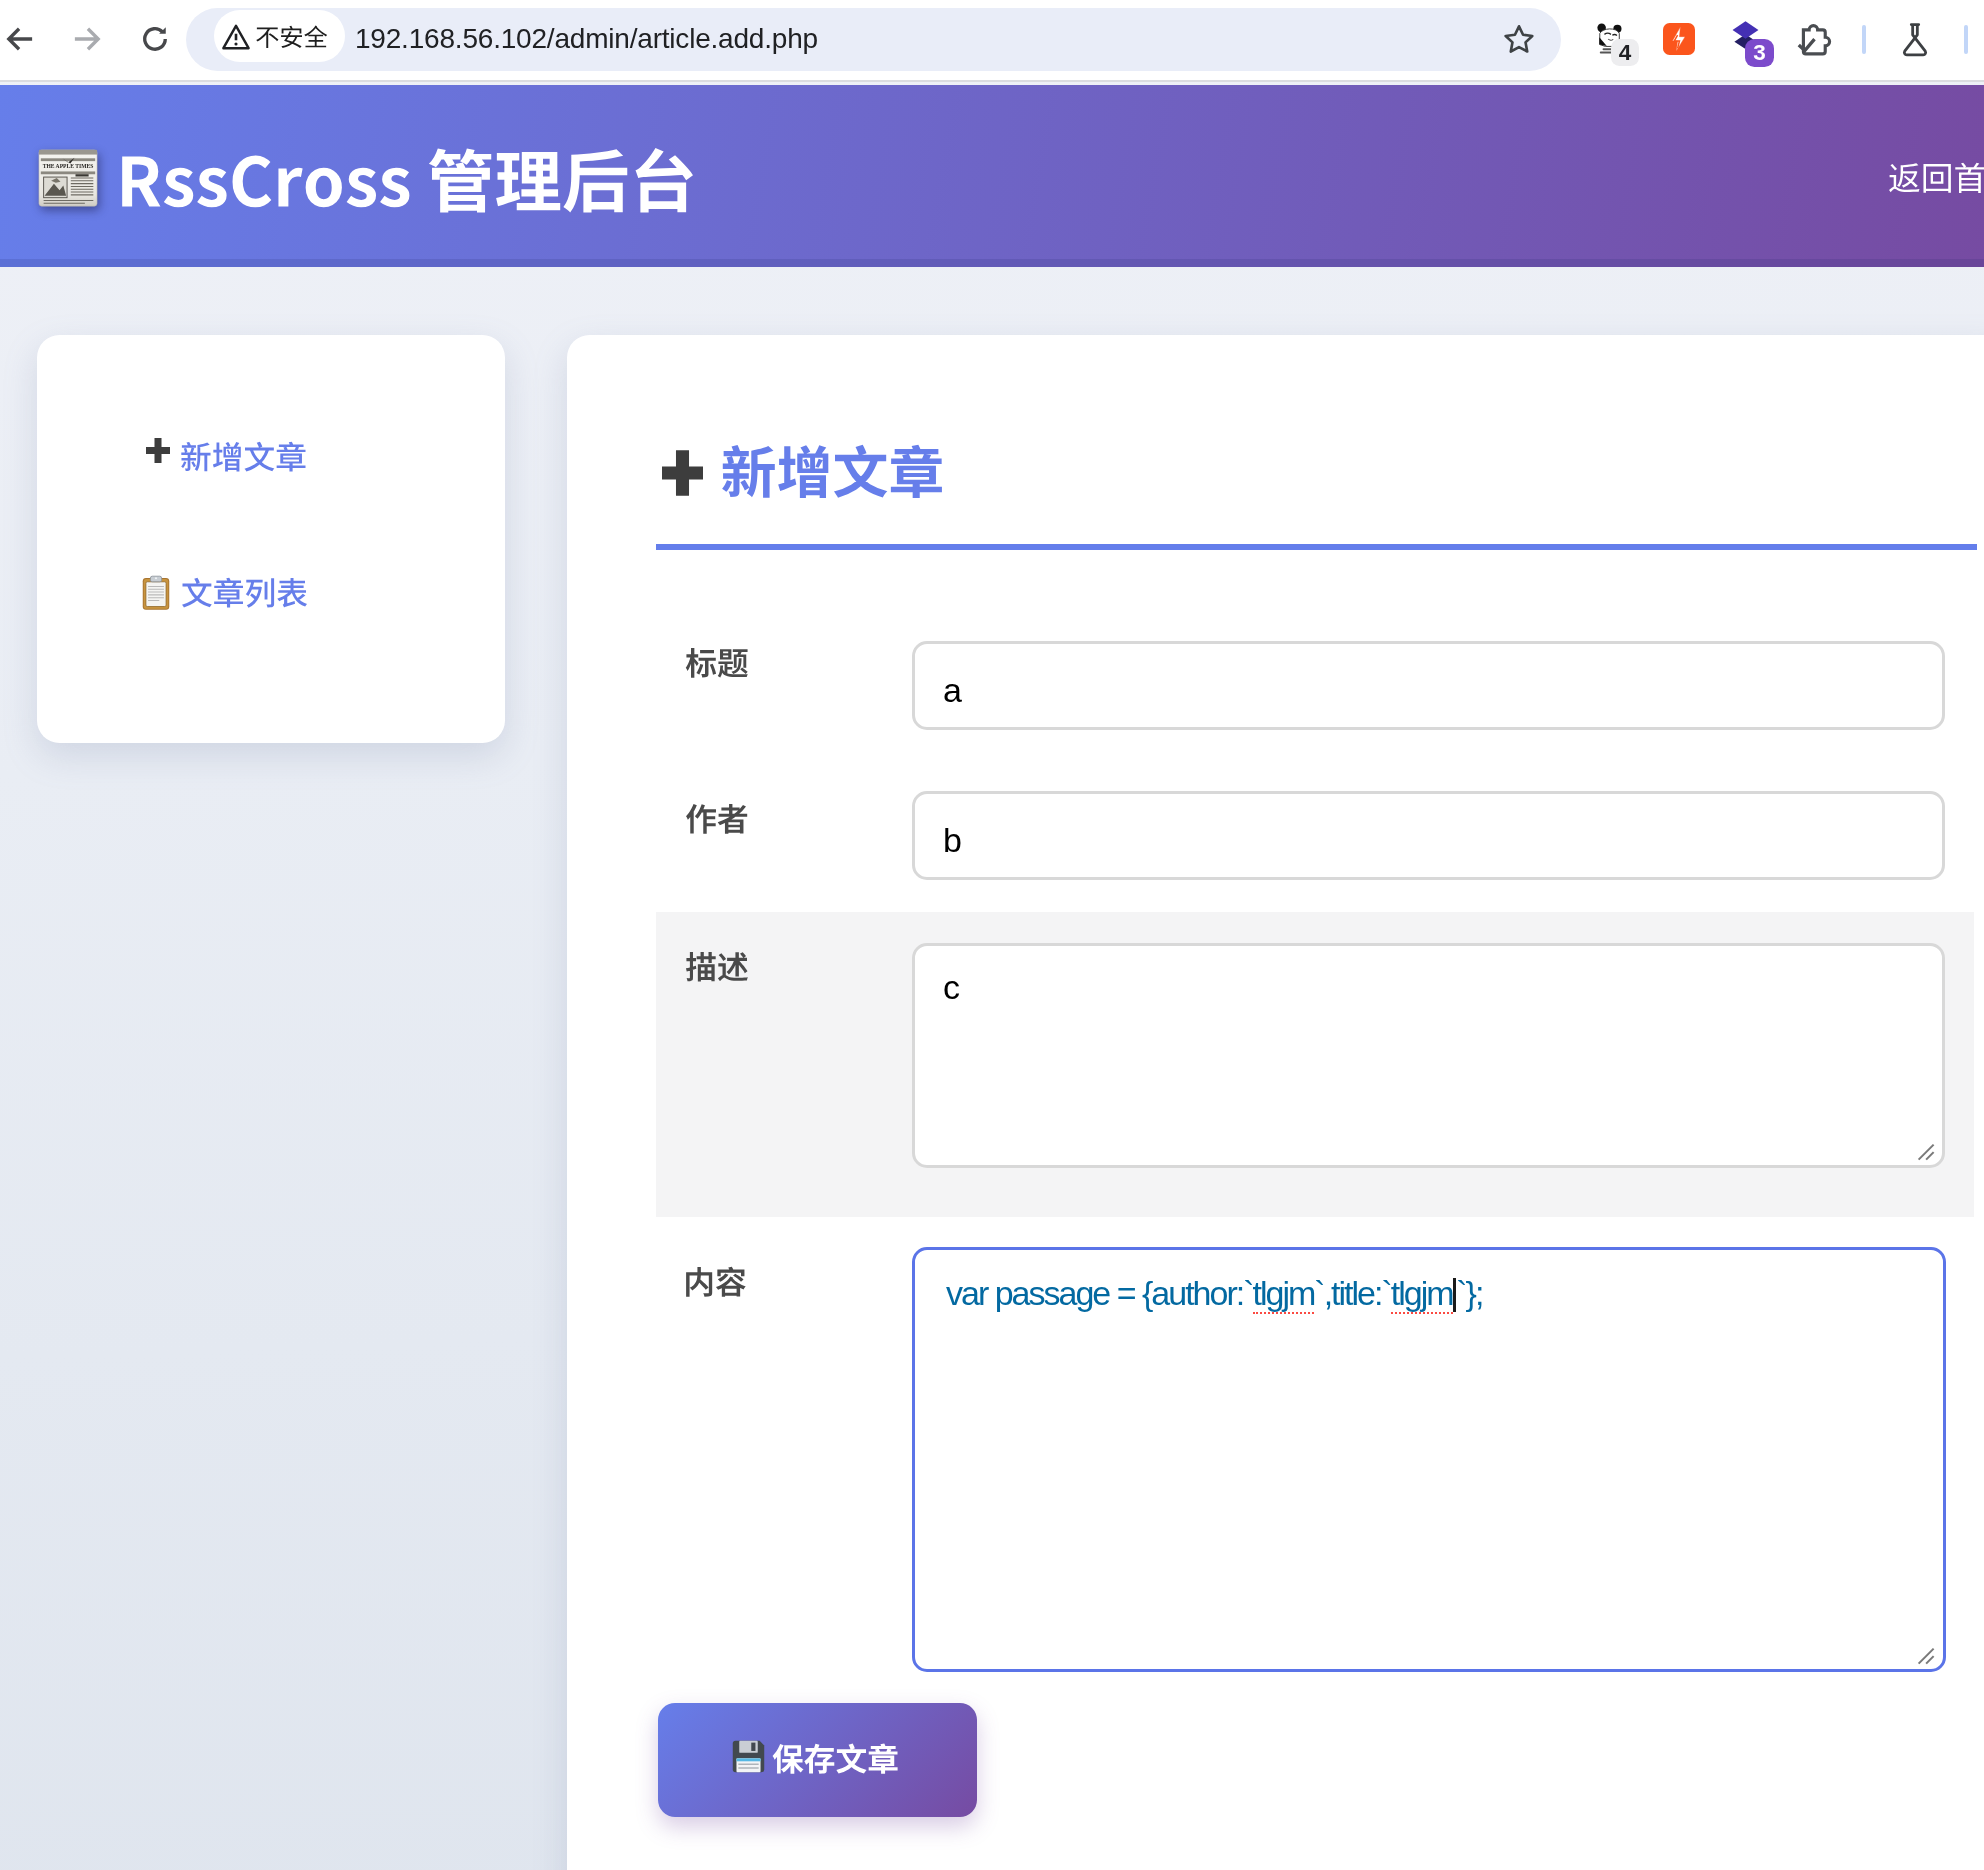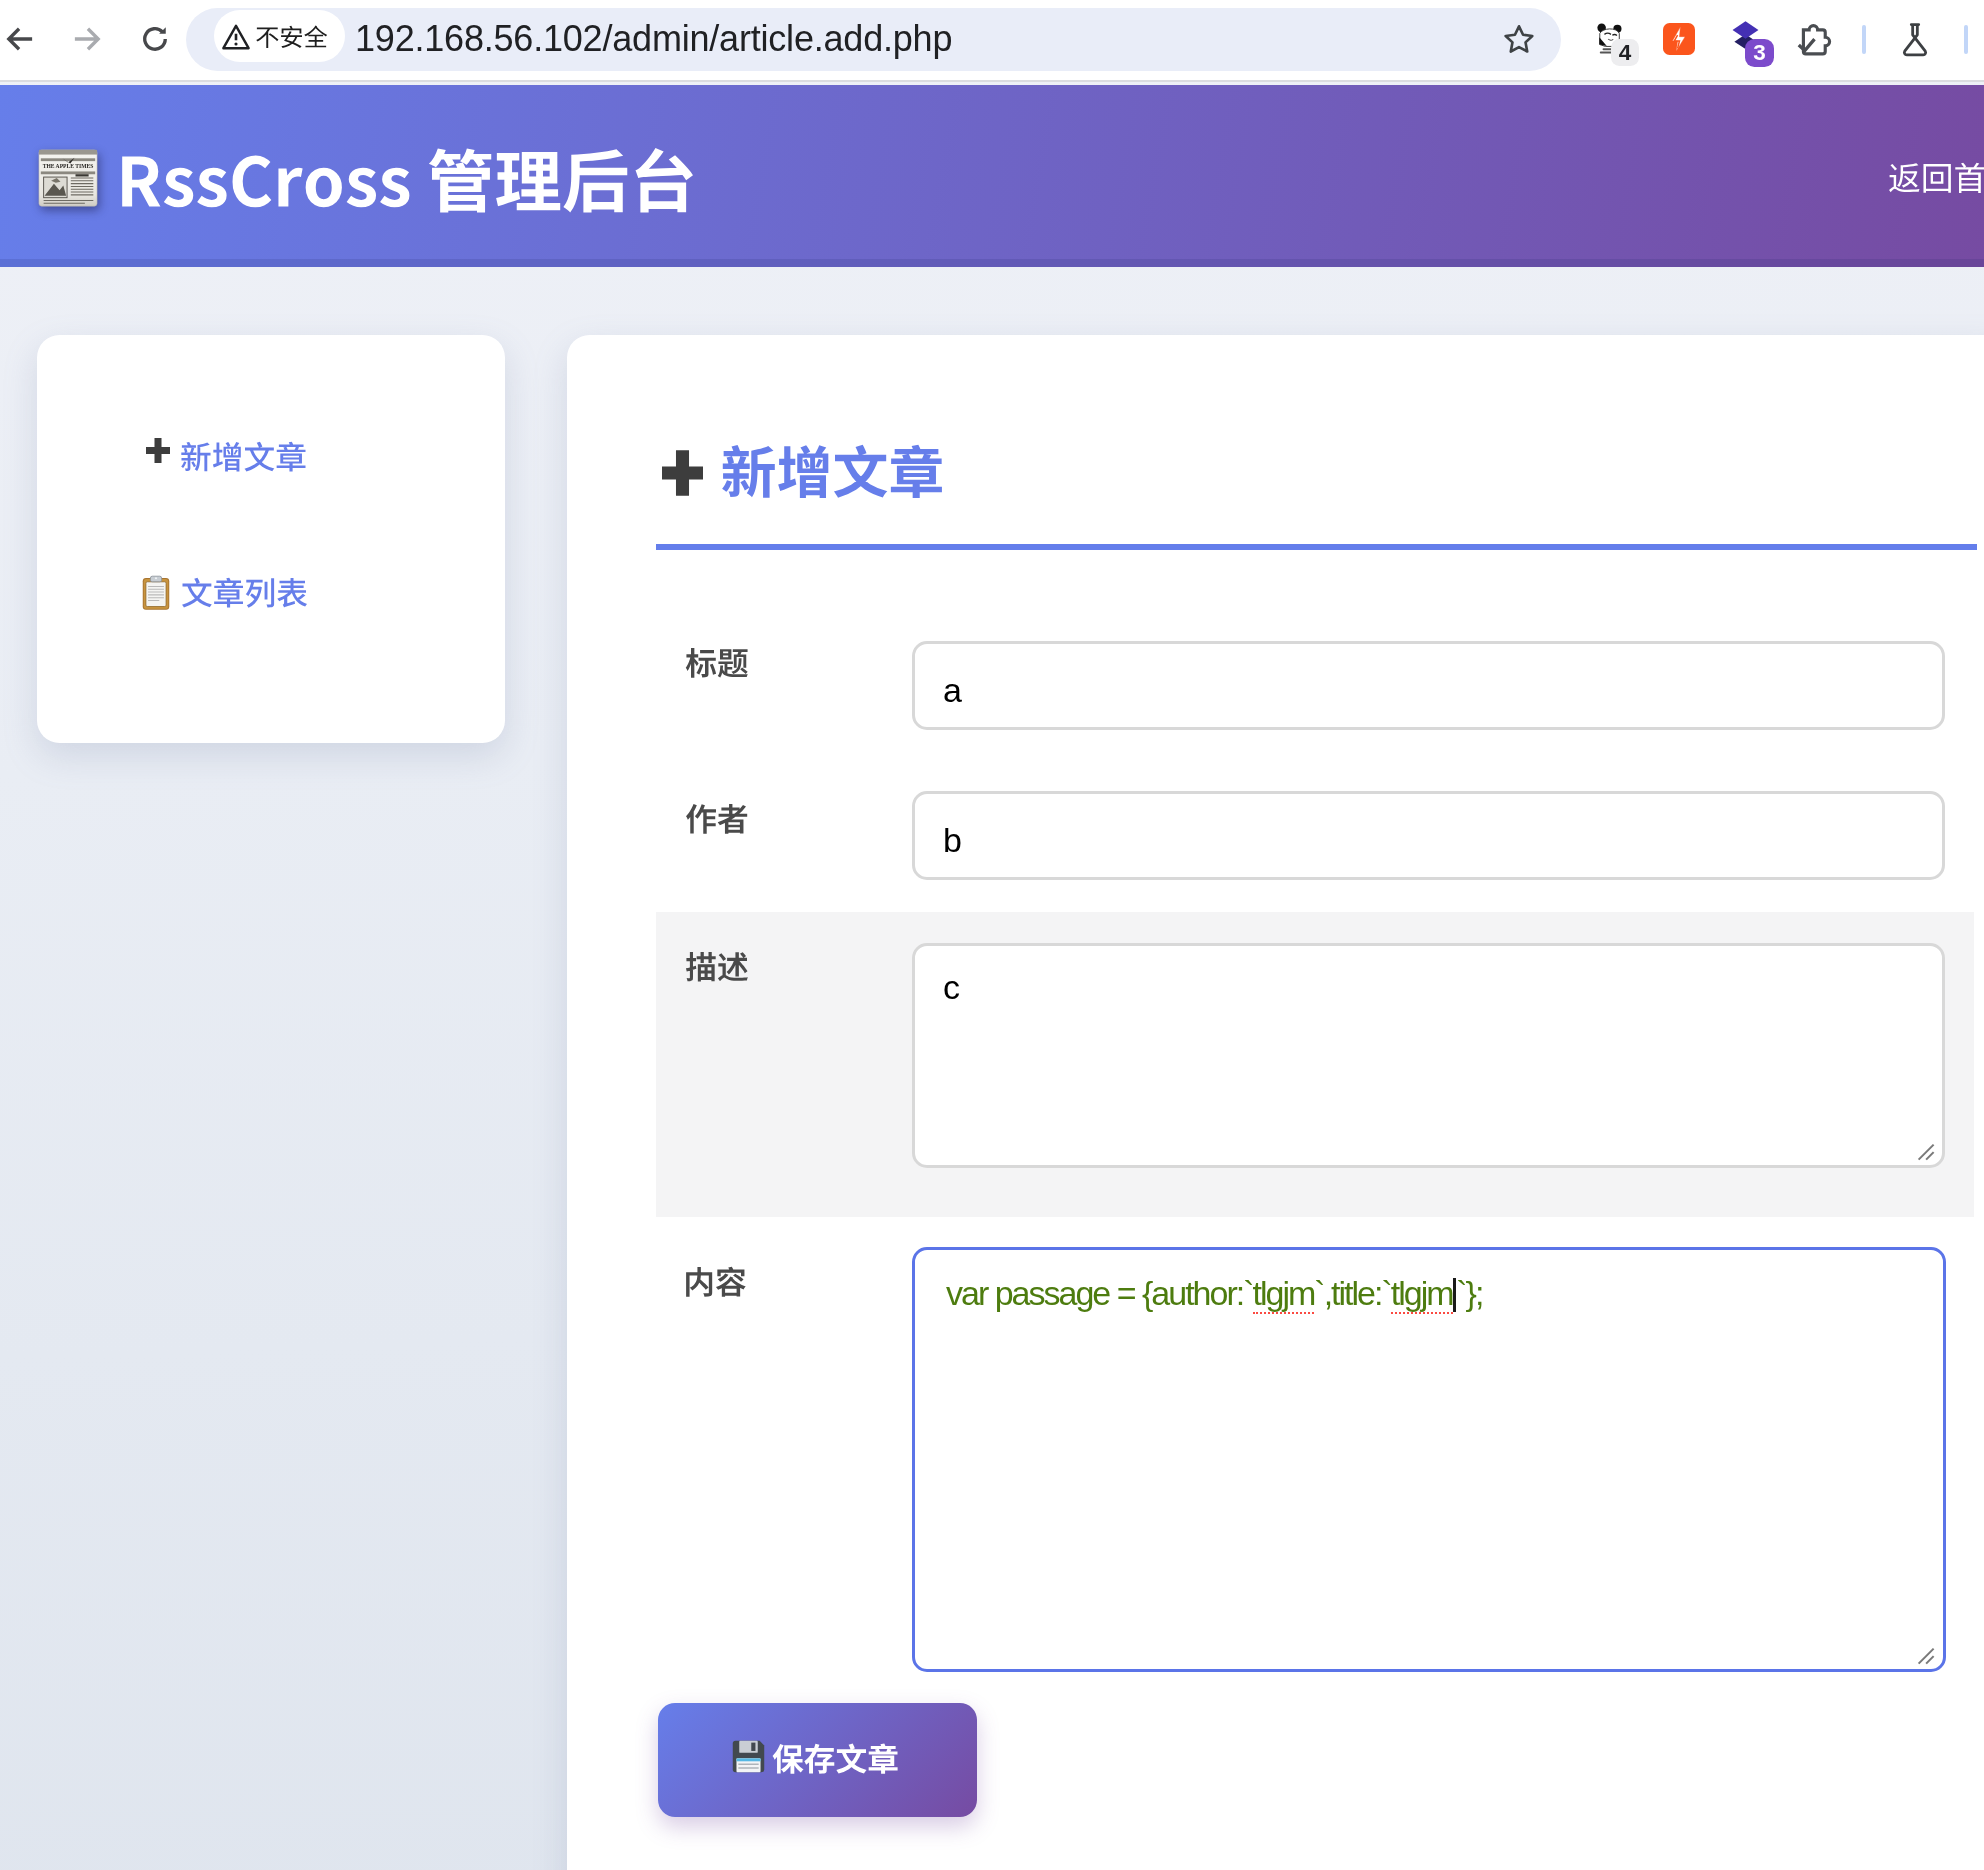--- a/index.html
+++ b/index.html
@@ -19,21 +19,21 @@
 <div class="abs" style="left:186px;top:7.5px;width:1375px;height:63px;border-radius:32px;background:#e9edf8"></div>
 <div class="abs" style="left:214px;top:10.3px;width:131px;height:52px;border-radius:26px;background:#fff"></div>
 <svg class="abs" style="left:221px;top:22.5px" width="30" height="28" viewBox="0 0 32 30">
     <path d="M16 3 29.5 27H2.5Z" fill="none" stroke="#1f2023" stroke-width="2.6" stroke-linejoin="round"></path>
     <path d="M16 11.5v7" stroke="#1f2023" stroke-width="2.8"></path>
     <circle cx="16" cy="22.5" r="1.7" fill="#1f2023"></circle>
   </svg>
 <svg width="73" height="35" viewBox="0 0 78.0 37.6" style="position:absolute;left:255px;top:18px">
     <path d="M1.8 10.1H24.2V12.1H1.8ZM14.5 17.7 16 16.5Q17.1 17.2 18.4 18.1Q19.7 19 20.9 19.9Q22.1 20.9 23.2 21.7Q24.2 22.6 25 23.4L23.4 24.9Q22.7 24.1 21.7 23.2Q20.6 22.3 19.4 21.3Q18.2 20.4 17 19.4Q15.7 18.5 14.5 17.7ZM14.1 10.8 16.2 11.6Q14.7 14.3 12.6 16.8Q10.6 19.4 8 21.5Q5.4 23.7 2.5 25.2Q2.3 25 2.1 24.7Q1.8 24.4 1.6 24.1Q1.4 23.7 1.1 23.5Q3.3 22.5 5.2 21.1Q7.1 19.6 8.8 18Q10.5 16.3 11.8 14.5Q13.1 12.7 14.1 10.8ZM11.9 16 14 13.9V14V32.2H11.9Z M28.4 11.3H49.6V16.6H47.6V13.2H30.4V16.6H28.4ZM43.4 19.4 45.4 19.9Q44.2 23.5 42 25.9Q39.7 28.3 36.6 29.8Q33.4 31.3 29.4 32.2Q29.3 31.9 29.1 31.6Q28.8 31.3 28.6 30.9Q28.3 30.6 28.1 30.4Q32.2 29.7 35.2 28.3Q38.3 27 40.3 24.9Q42.4 22.7 43.4 19.4ZM27.8 18.5H50.3V20.3H27.8ZM36.8 8.8 38.8 8.3Q39.2 9.1 39.7 10.1Q40.2 11.1 40.5 11.8L38.4 12.3Q38.2 11.7 37.7 10.6Q37.2 9.6 36.8 8.8ZM31 24.4 32.4 23Q34.6 23.7 37 24.5Q39.5 25.4 41.8 26.4Q44.2 27.4 46.2 28.4Q48.3 29.4 49.8 30.4L48.1 32.1Q46.8 31.1 44.8 30.1Q42.8 29.1 40.4 28Q38.1 27 35.7 26Q33.2 25.1 31 24.4ZM31 24.4Q31.8 23.4 32.6 22.2Q33.4 21 34.2 19.6Q35 18.2 35.7 16.9Q36.4 15.5 37 14.2L39.1 14.7Q38.5 15.9 37.8 17.3Q37.1 18.6 36.3 20Q35.6 21.3 34.8 22.4Q34 23.6 33.3 24.5Z M57.3 23.7H73V25.5H57.3ZM57.1 17.9H73V19.7H57.1ZM54 29.8H76.2V31.5H54ZM64 18.6H66V30.7H64ZM64.8 8 66.5 8.8Q65.1 11.1 63.1 13.1Q61.1 15.1 58.8 16.8Q56.5 18.5 54 19.7Q53.8 19.3 53.4 18.9Q53.1 18.5 52.7 18.1Q55.1 17.1 57.3 15.5Q59.6 13.9 61.6 12Q63.5 10.1 64.8 8ZM65.6 8.9Q68 11.9 71 14.2Q74 16.4 77.4 18.2Q77 18.5 76.7 18.9Q76.3 19.4 76 19.8Q73.8 18.5 71.7 17Q69.6 15.5 67.7 13.7Q65.7 11.9 63.9 9.7Z" fill="#1f1f1f"></path>
   </svg>
-<div class="abs" style="left:355px;top:23.4px;font-size:36px;letter-spacing:-0.2px;color:#202124;line-height:31px">192.168.56.102/admin/article.add.php</div>
+<div class="abs" style="left:355px;top:23.4px;font-size:28px;letter-spacing:-0.2px;color:#202124;line-height:31px">192.168.56.102/admin/article.add.php</div>
 <svg class="abs" style="left:1502px;top:22.5px" width="34" height="34" viewBox="0 0 36 36">
     <path d="M18 3.5l4.3 8.9 9.8 1.3-7.2 6.8 1.8 9.7L18 25.5l-8.7 4.7 1.8-9.7-7.2-6.8 9.8-1.3z" fill="none" stroke="#3e4245" stroke-width="2.8" stroke-linejoin="round"></path>
   </svg>
 <svg class="abs" style="left:1597px;top:22.5px" width="26" height="32" viewBox="0 0 28 34">
 <circle cx="5" cy="5" r="4.6" fill="#111"></circle>
     <circle cx="22" cy="6" r="4.4" fill="#111"></circle>
 <path d="M3 23V11c3-6 18-7 21 0v8c0 4-3 6-6 6H9z" fill="#fff" stroke="#333" stroke-width="1"></path>
 <path d="M2.5 23v-8l8 9.5z" fill="#111"></path>
 <path d="M8 12c2-1.5 5-1.5 7 0M16.5 13c1.5-1 3.5-1 5 .2" stroke="#222" stroke-width="1.4" fill="none"></path>
 <path d="M12 17c1.5 1.5 4 1.5 5.5.3" stroke="#444" stroke-width="1.1" fill="none"></path>
@@ -134,21 +134,21 @@
 <div class="abs" style="left:912px;top:641px;width:1033px;height:89px;border:3.7px solid #d8d8d8;border-radius:15px;background:#fff"></div>
 <div class="abs" style="left:943px;top:672px;font-size:34px;color:#000;line-height:37px">a</div>
 <div class="abs" style="left:912px;top:791px;width:1033px;height:89px;border:3.7px solid #d8d8d8;border-radius:15px;background:#fff"></div>
 <div class="abs" style="left:943px;top:822px;font-size:34px;color:#000;line-height:37px">b</div>
 <div class="abs" style="left:912px;top:943px;width:1033px;height:225px;border:3.7px solid #d8d8d8;border-radius:15px;background:#fff"></div>
 <div class="abs" style="left:943px;top:969px;font-size:34px;color:#000;line-height:37px">c</div>
 <svg class="abs" style="left:1913px;top:1139px" width="22.5" height="22.5" viewBox="0 0 24 24">
     <path d="M22 6 6 22M22 14l-8 8" stroke="#7a7a7a" stroke-width="2.2"></path>
   </svg>
 <div class="abs" style="left:912px;top:1247px;width:1034px;height:425px;border:3.7px solid #5b74e8;border-radius:15px;background:#fff"></div>
-<div class="abs" style="left:946px;top:1275px;font-size:34px;color:#4d7c0f;line-height:37px;letter-spacing:-2px">var passage = {author:`<span style="border-bottom:2.8px dotted #fb4a42">tlgjm</span>`,title:`<span style="border-bottom:2.8px dotted #fb4a42">tlgjm</span><span style="display:inline-block;width:2.8px;height:34px;background:#1a1a1a;vertical-align:-6.6px;margin:0 0 0 0.9px"></span>`};</div>
+<div class="abs" style="left:946px;top:1275px;font-size:34px;color:#0369a1;line-height:37px;letter-spacing:-2px">var passage = {author:`<span style="border-bottom:2.8px dotted #fb4a42">tlgjm</span>`,title:`<span style="border-bottom:2.8px dotted #fb4a42">tlgjm</span><span style="display:inline-block;width:2.8px;height:34px;background:#1a1a1a;vertical-align:-6.6px;margin:0 0 0 0.9px"></span>`};</div>
 <svg class="abs" style="left:1913px;top:1643px" width="22.5" height="22.5" viewBox="0 0 24 24">
     <path d="M22 6 6 22M22 14l-8 8" stroke="#7a7a7a" stroke-width="2.2"></path>
   </svg>
 <div class="abs" style="left:658px;top:1703px;width:319px;height:114px;border-radius:17px;background:linear-gradient(135deg,#667eea 0%,#764ba2 100%);box-shadow:0 9.4px 22.5px rgba(118,75,162,0.28)"></div>
 <svg class="abs" style="left:730px;top:1738px" width="37" height="37" viewBox="0 0 40 40">
 <path d="M3 6a3 3 0 0 1 3-3h26l5 5v26a3 3 0 0 1-3 3H6a3 3 0 0 1-3-3z" fill="#42494f"></path>
 <rect x="10" y="3" width="20" height="13" rx="1" fill="#c9ced4"></rect>
 <rect x="23" y="5" width="4.5" height="9" fill="#42494f"></rect>
 <rect x="7" y="22" width="26" height="15" rx="1" fill="#f2f4f6"></rect>
 <rect x="7" y="22" width="26" height="3.2" fill="#55b8e4"></rect>

